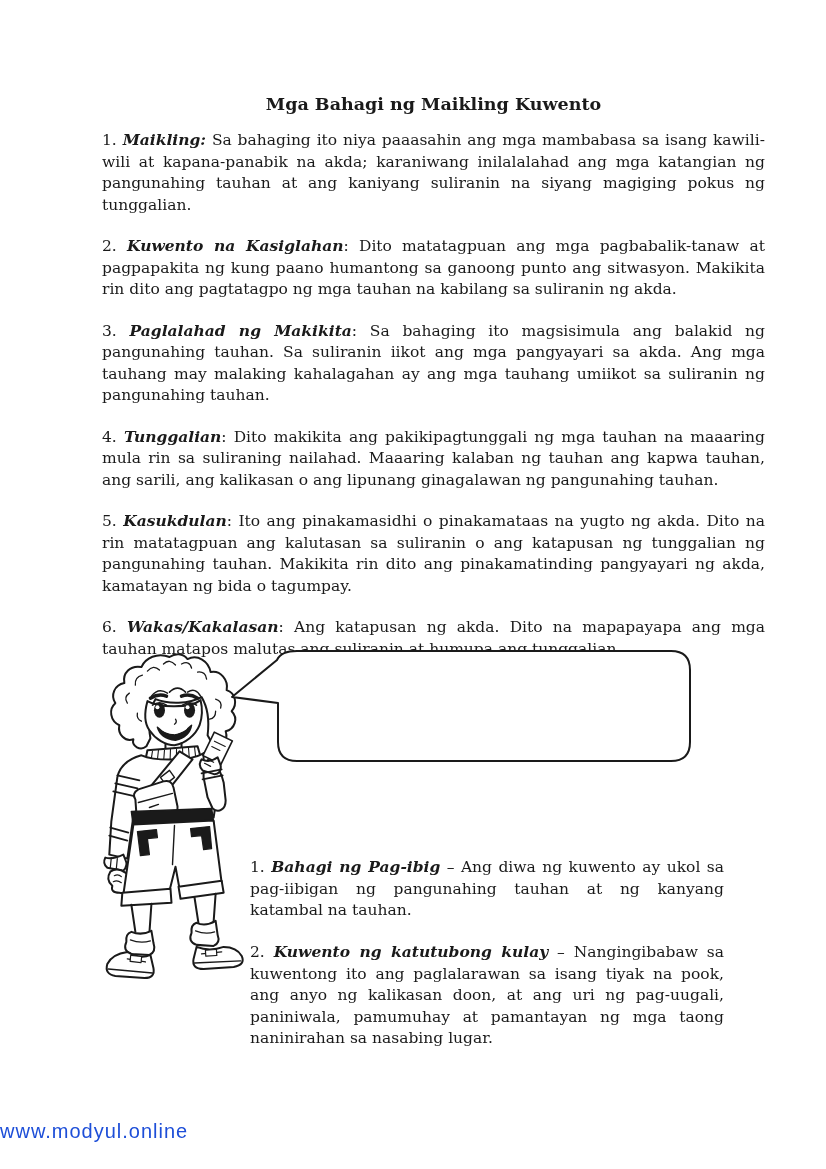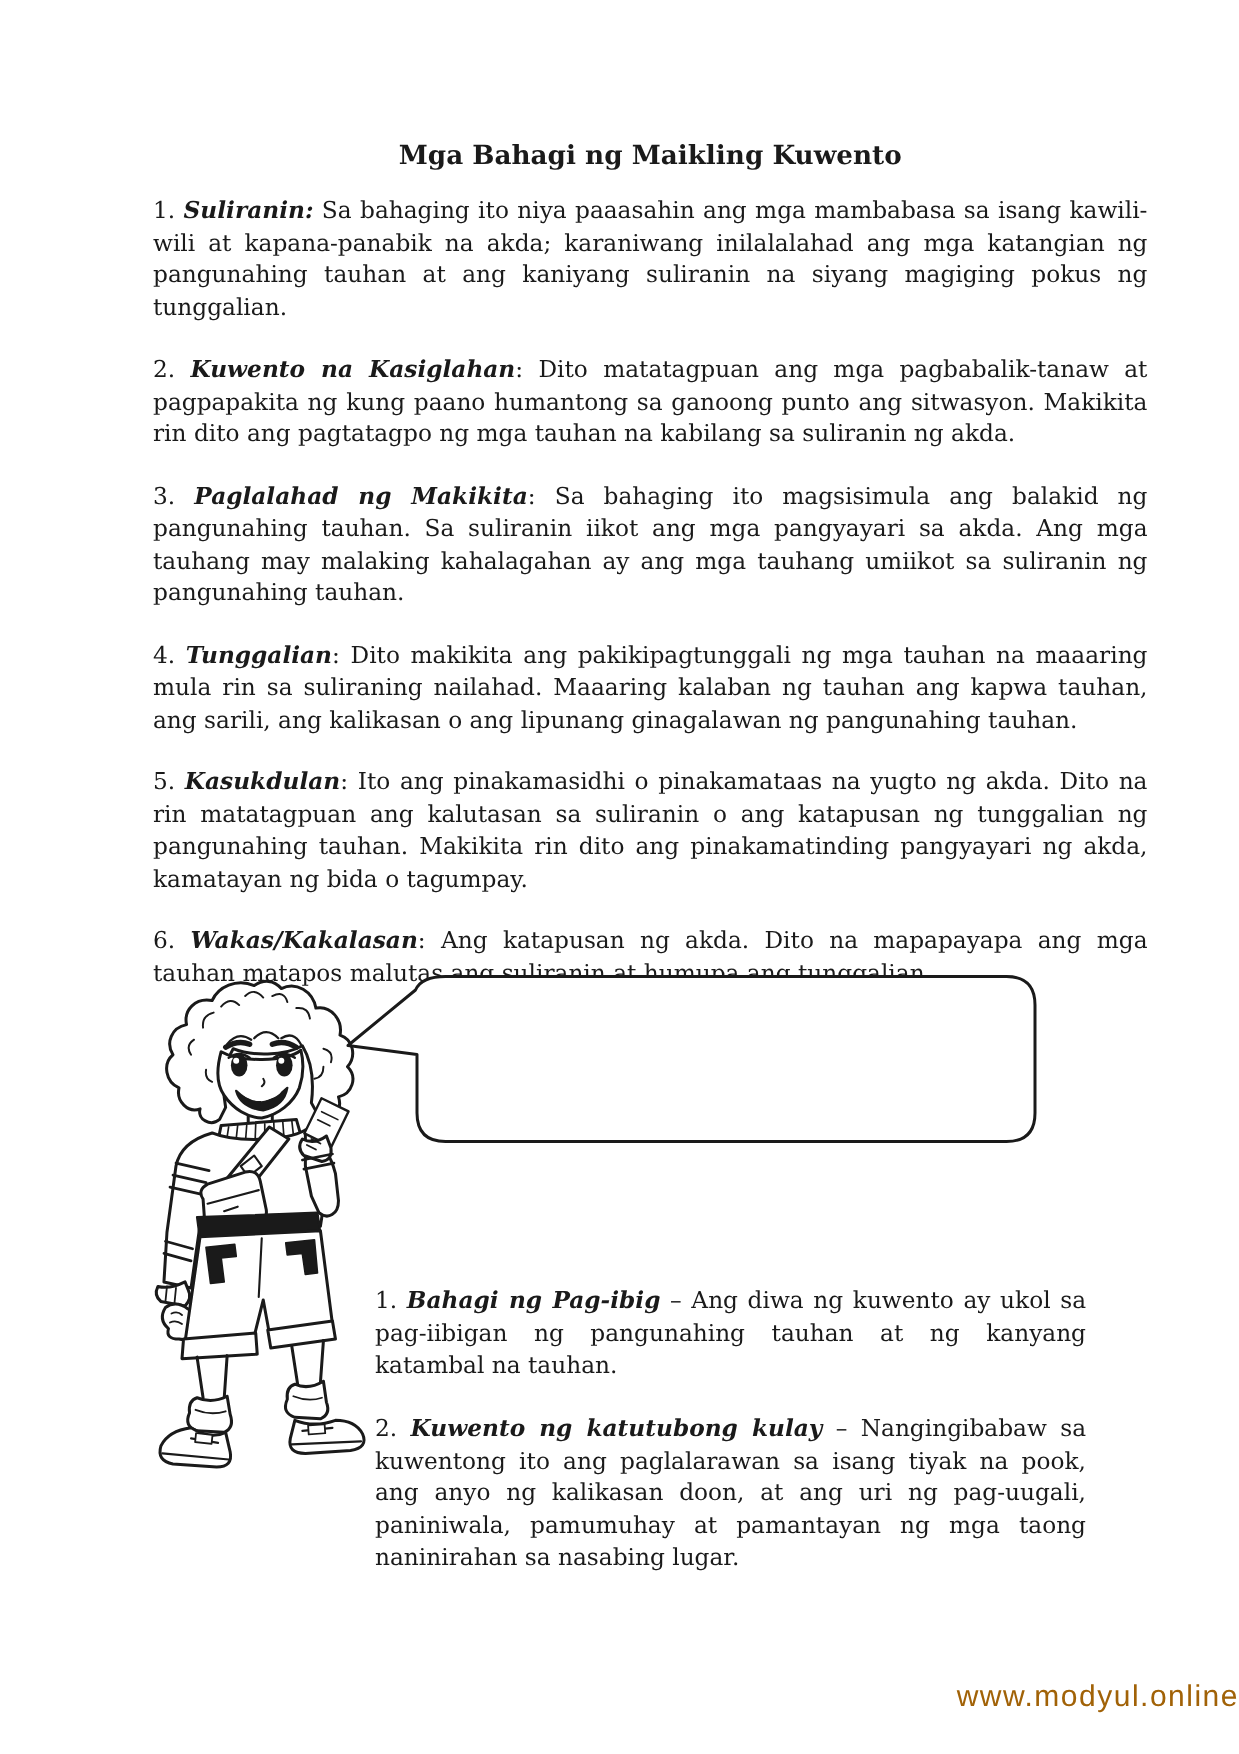--- a/index.html
+++ b/index.html
@@ -83,36 +83,36 @@
     position: absolute;
     left: 0; right: 0;
     top: 1098px;
     text-align: center;
     font-size: 15px;
   }
   .watermark {
     position: absolute;
     left: 0; right: 0;
     top: 1120px;
-    text-align: right;
+    text-align: left;
     font-size: 20px;
     letter-spacing: 1px;
-    color: #a16207;
+    color: #1d4ed8;
     font-family: "Liberation Sans", "DejaVu Sans", sans-serif;
   }
 </style>
 </head>
 <body>
 
 <div class="page">
 
   <div class="content">
     <div class="doc-title">Mga Bahagi ng Maikling Kuwento</div>
 
-    <p class="item"><span class="num">1.</span> <span class="term">Suliranin:</span><span></span> <span>Sa bahaging ito niya paaasahin ang mga mambabasa sa isang kawili-wili at kapana-panabik na akda; karaniwang inilalalahad ang mga katangian ng pangunahing tauhan at ang kaniyang suliranin na siyang magiging pokus ng tunggalian.</span></p>
+    <p class="item"><span class="num">1.</span> <span class="term">Maikling:</span><span></span> <span>Sa bahaging ito niya paaasahin ang mga mambabasa sa isang kawili-wili at kapana-panabik na akda; karaniwang inilalalahad ang mga katangian ng pangunahing tauhan at ang kaniyang suliranin na siyang magiging pokus ng tunggalian.</span></p>
 
     <p class="item"><span class="num">2.</span> <span class="term">Kuwento na Kasiglahan</span><span>:</span> <span>Dito matatagpuan ang mga pagbabalik-tanaw at pagpapakita ng kung paano humantong sa ganoong punto ang sitwasyon. Makikita rin dito ang pagtatagpo ng mga tauhan na kabilang sa suliranin ng akda.</span></p>
 
     <p class="item"><span class="num">3.</span> <span class="term">Paglalahad ng Makikita</span><span>:</span> <span>Sa bahaging ito magsisimula ang balakid ng pangunahing tauhan. Sa suliranin iikot ang mga pangyayari sa akda. Ang mga tauhang may malaking kahalagahan ay ang mga tauhang umiikot sa suliranin ng pangunahing tauhan.</span></p>
 
     <p class="item"><span class="num">4.</span> <span class="term">Tunggalian</span><span>:</span> <span>Dito makikita ang pakikipagtunggali ng mga tauhan na maaaring mula rin sa suliraning nailahad. Maaaring kalaban ng tauhan ang kapwa tauhan, ang sarili, ang kalikasan o ang lipunang ginagalawan ng pangunahing tauhan.</span></p>
 
     <p class="item"><span class="num">5.</span> <span class="term">Kasukdulan</span><span>:</span> <span>Ito ang pinakamasidhi o pinakamataas na yugto ng akda. Dito na rin matatagpuan ang kalutasan sa suliranin o ang katapusan ng tunggalian ng pangunahing tauhan. Makikita rin dito ang pinakamatinding pangyayari ng akda, kamatayan ng bida o tagumpay.</span></p>
 
     <p class="item"><span class="num">6.</span> <span class="term">Wakas/Kakalasan</span><span>:</span> <span>Ang katapusan ng akda. Dito na mapapayapa ang mga tauhan matapos malutas ang suliranin at humupa ang tunggalian.</span></p>

